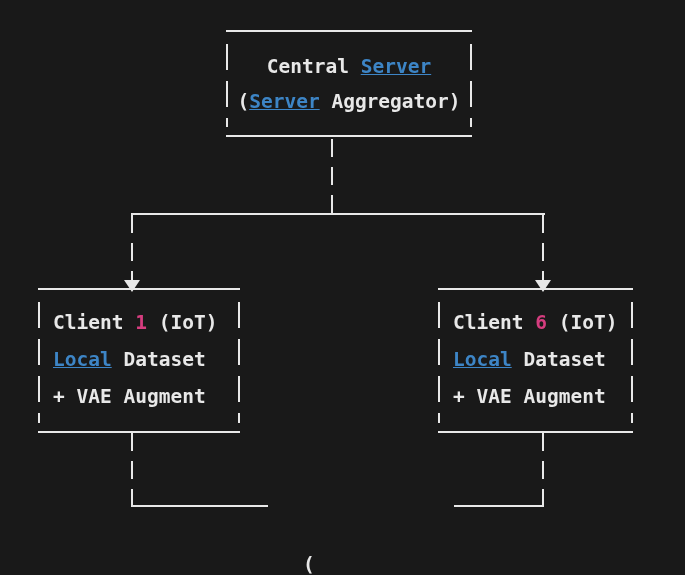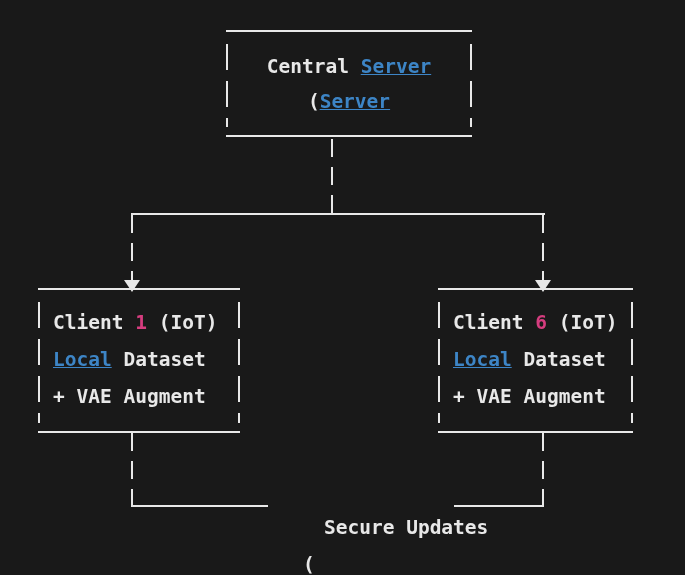--- a/index.html
+++ b/index.html
@@ -75,20 +75,21 @@
 <div class="canvas">
 
   <div class="abox box-server">
     <div class="row">
       <span data-color="white">Central </span>
       <span data-color="blue">Server</span>
     </div>
     <div class="row">
       <span data-color="white">(</span>
       <span data-color="blue">Server</span>
+      <span data-color="white"> Aggregator)</span>
     </div>
   </div>
 
   <div class="vline v-server-drop"></div>
   <div class="hline h-split"></div>
   <div class="vline v-left-drop"></div>
   <div class="vline v-right-drop"></div>
   <div class="arrow-down arrow-left"></div>
   <div class="arrow-down arrow-right"></div>
 
@@ -120,22 +121,19 @@
     <div class="row">
       <span data-color="white">+ VAE Augment</span>
     </div>
   </div>
 
   <div class="vline v-left-bottom"></div>
   <div class="vline v-right-bottom"></div>
   <div class="hline h-bottom-left"></div>
   <div class="hline h-bottom-right"></div>
 
-  <div class="label label-secure">
-    <span data-color="white">Secure Updates</span>
-  </div>
   <div class="label label-dp">
     <span data-color="white">(</span>
     
     
   </div>
 
 </div>
 
 </body></html>

